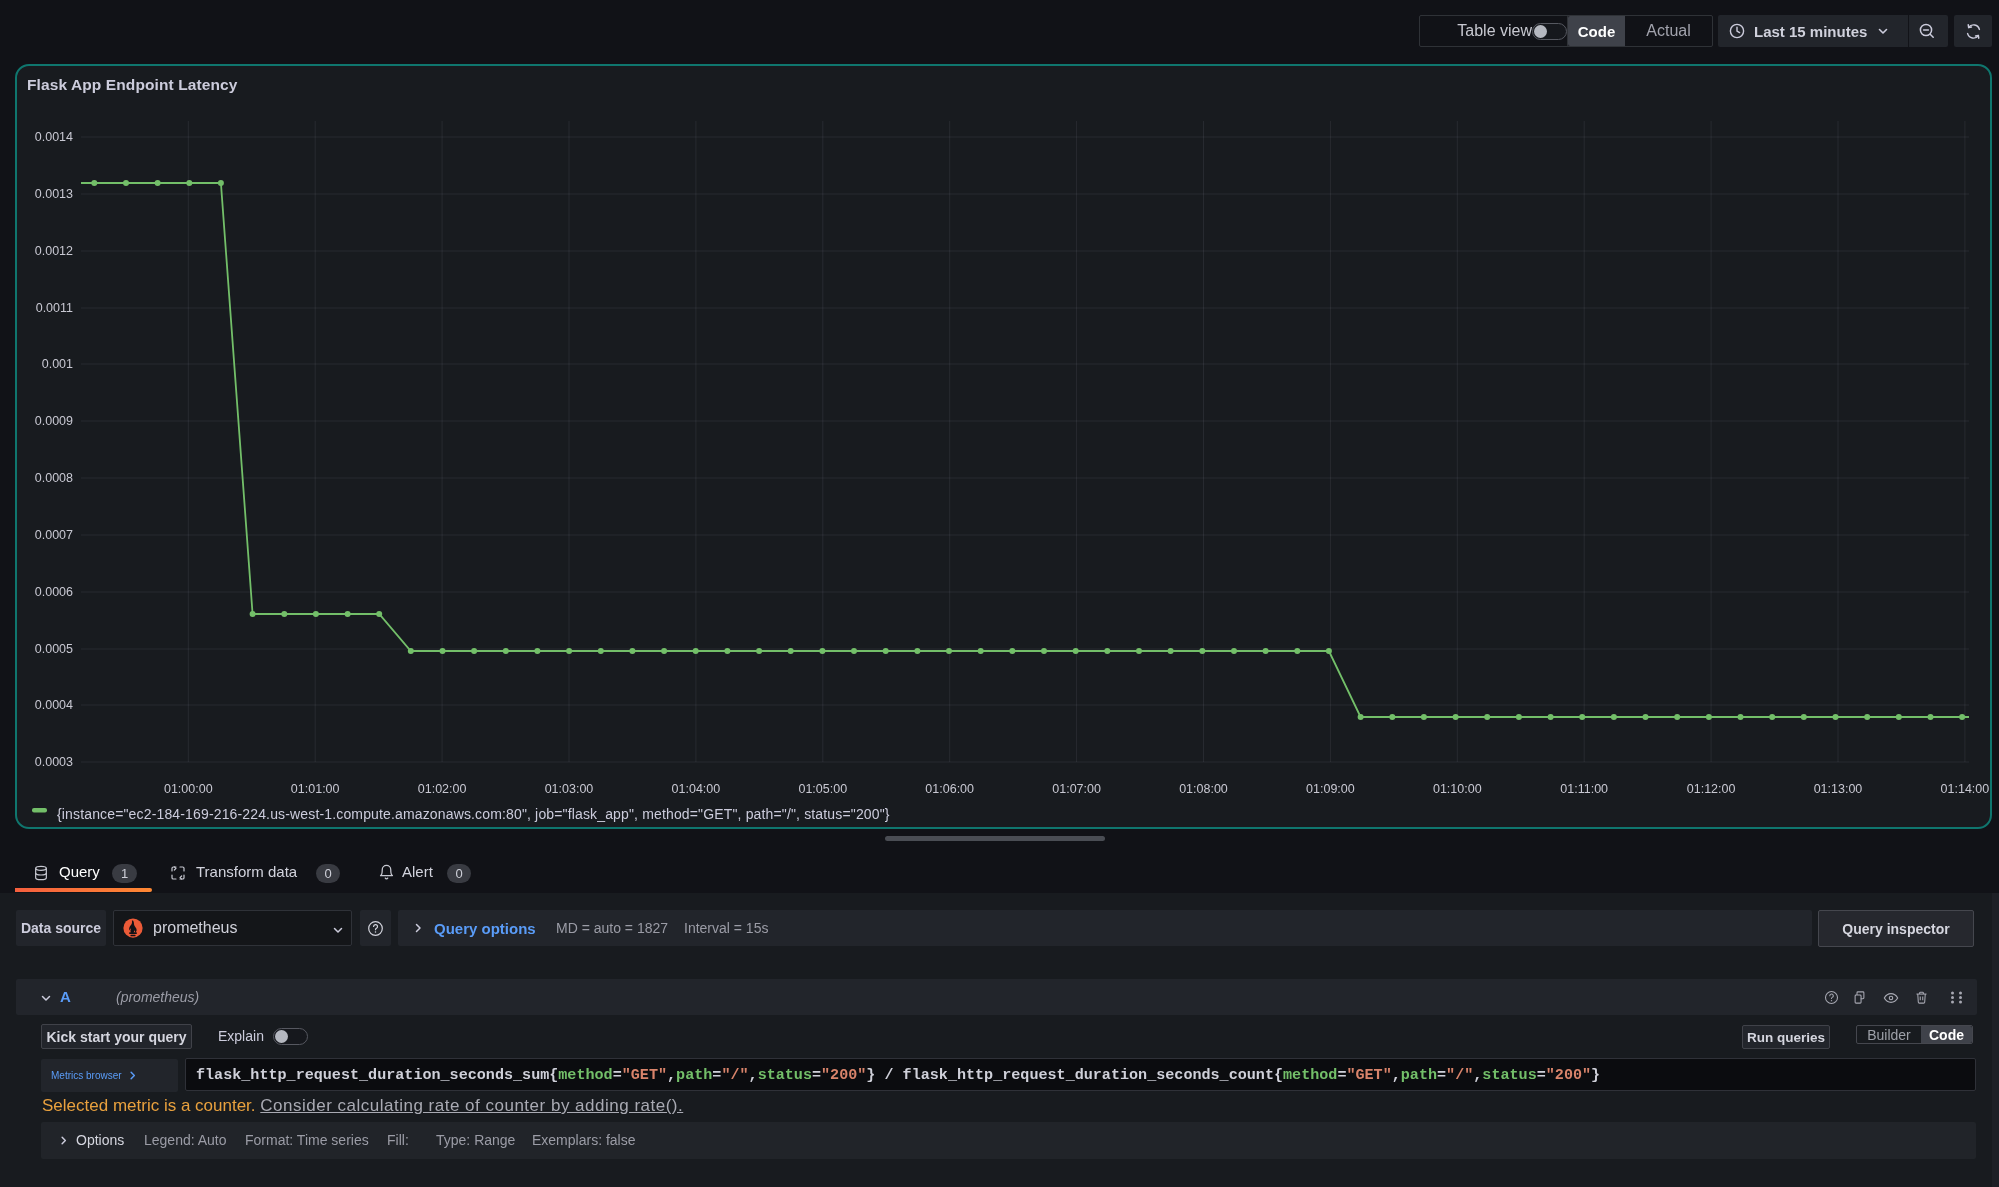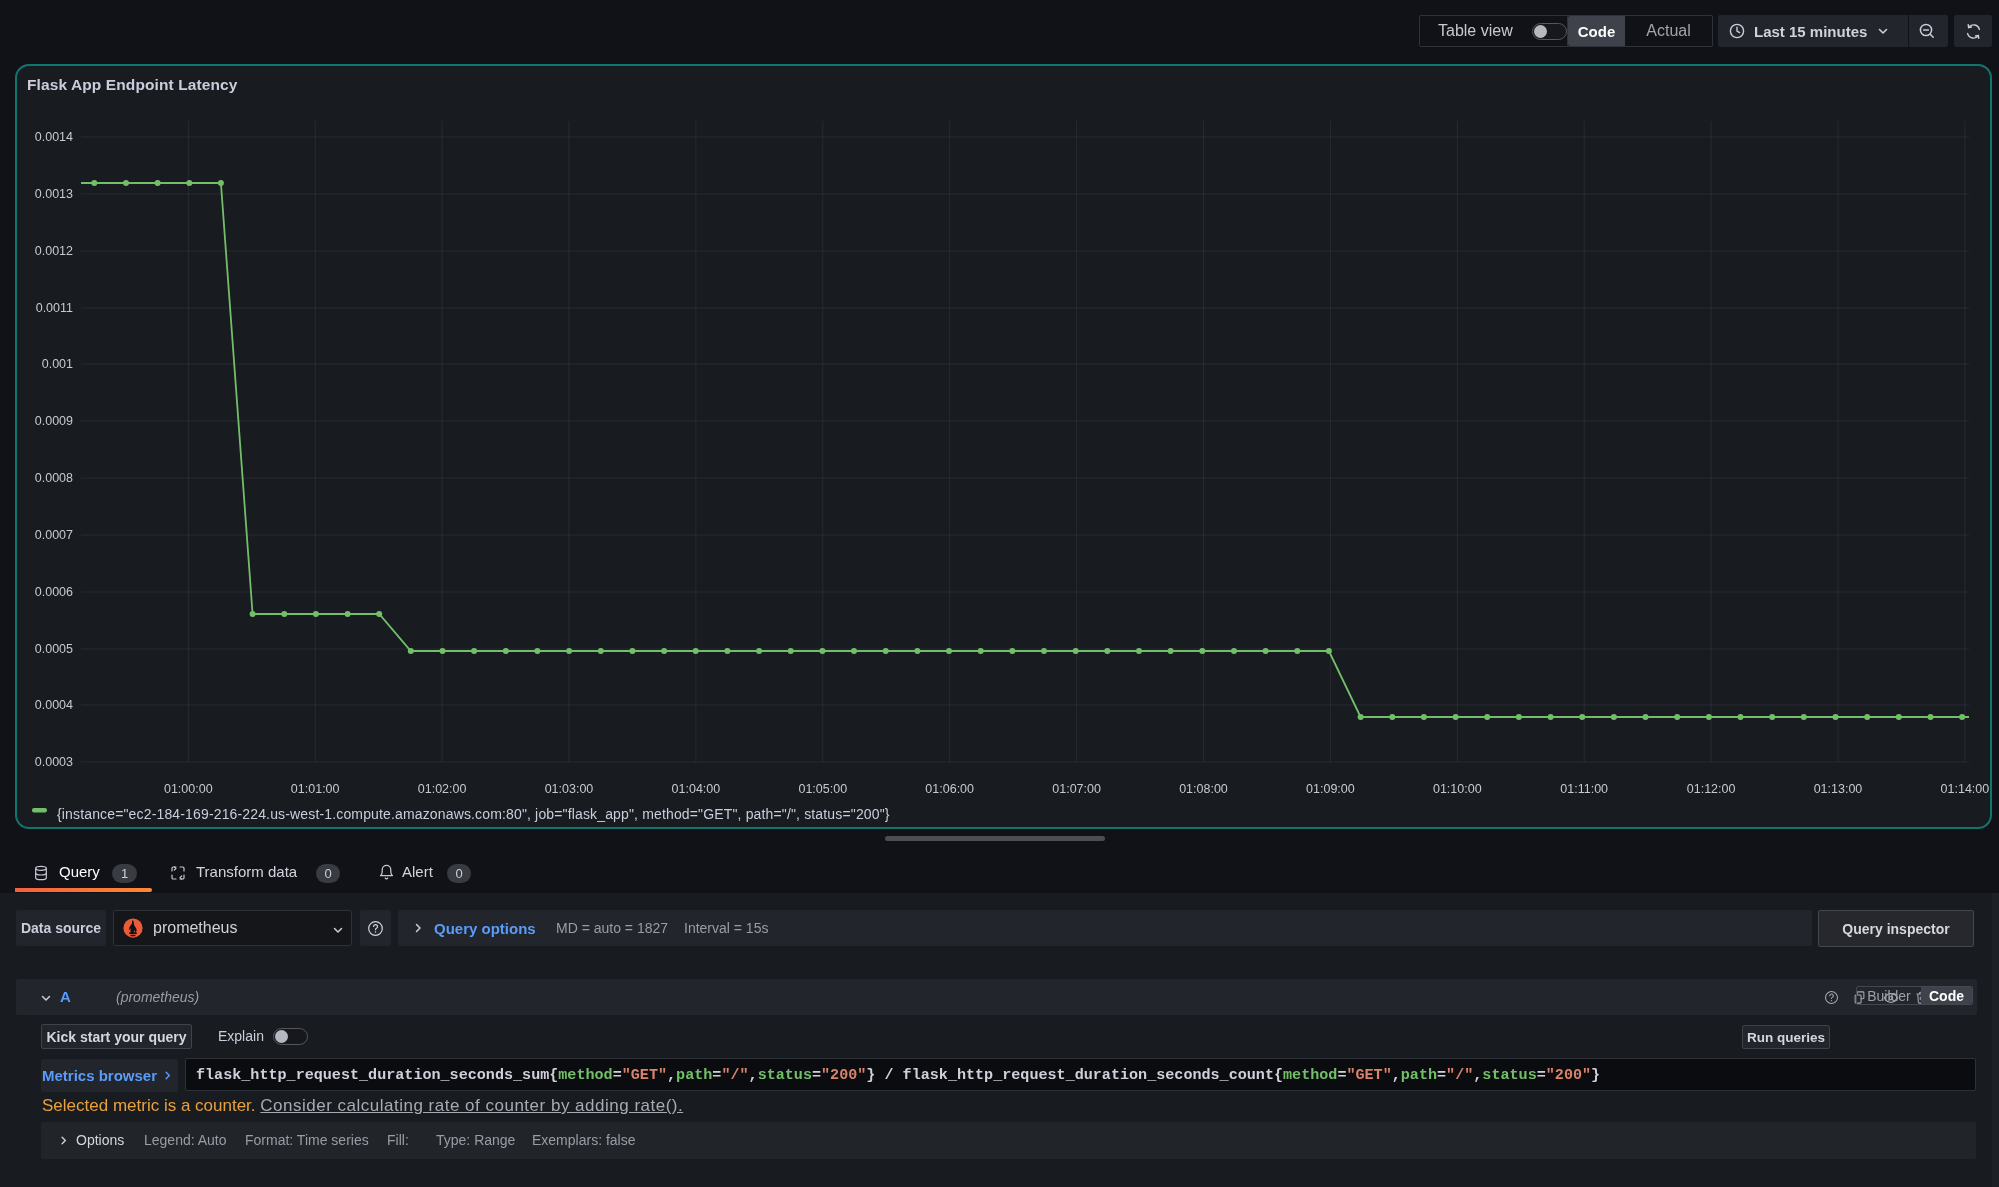--- a/index.html
+++ b/index.html
@@ -14,21 +14,21 @@
 .toggle::after{content:"";position:absolute;left:1px;top:1px;width:13px;height:13px;border-radius:50%;background:#b5b8c0}
 .strip{position:absolute;background:#22252b;border-radius:2px}
 .btn{position:absolute;background:#26282e;border:1px solid #45474e;border-radius:2px;display:flex;align-items:center;justify-content:center;color:#d5d6df;font-weight:700}
 .badge{position:absolute;height:19px;border-radius:10px;background:#393b42;color:#cfd0d9;font-size:13px;display:flex;align-items:center;justify-content:center;top:864px}
 .dim{color:#9b9ca6}
 .blue{color:#5a9cf8}
 svg.ic{display:block}
 </style></head><body>
 <div id="stage">
 
-<div class="tbox" style="left:1419px;width:157px;padding-left:18px;justify-content:space-between;padding-right:8px">
+<div class="tbox" style="left:1419px;width:157px;padding-left:18px;justify-content:flex-end;padding-right:8px">
   <span style="font-size:16px;color:#c7c8d0">Table view</span>
   <span class="toggle"></span>
 </div>
 <div class="tbox" style="left:1567px;width:146px;padding:0">
   <div class="seg" style="width:57px;background:#3f424a;color:#fff;font-weight:700;border-radius:2px 0 0 2px;font-size:15px">Code</div>
   <div class="seg" style="flex:1;color:#a2a3ad;font-size:16px">Actual</div>
 </div>
 <div class="tpick" style="left:1718px;width:230px">
   <svg class="ic" style="margin-left:11px" width="16" height="16" viewBox="0 0 16 16" fill="none" stroke="#ccccdc" stroke-width="1.4">
         <circle cx="8" cy="8" r="6.6"></circle>
@@ -273,27 +273,27 @@
         <circle cx="10.5" cy="6.5" r="1.5"></circle>
         <circle cx="2.5" cy="11" r="1.5"></circle>
         <circle cx="10.5" cy="11" r="1.5"></circle>
       </svg>
 </div>
 
 <div class="btn" style="left:41px;top:1024px;width:151px;height:25px;font-size:14px;background:#22252b;border-color:#404249">Kick start your query</div>
 <div class="abs" style="left:218px;top:1028px;font-size:14px;color:#ccccdc">Explain</div>
 <div class="toggle abs" style="left:273px;top:1028px"></div>
 <div class="btn" style="left:1742px;top:1025px;width:88px;height:24px;font-size:13.5px;background:#22252b;border-color:#404249">Run queries</div>
-<div class="abs" style="left:1856px;top:986px;height:19px;border:1px solid #45474e;border-radius:2px;display:flex">
+<div class="abs" style="left:1856px;top:1025px;height:19px;border:1px solid #45474e;border-radius:2px;display:flex">
   <div class="seg" style="width:64px;color:#9da0a8">Builder</div>
   <div class="seg" style="width:51px;background:#3f424a;color:#fff;font-weight:700;border-radius:0 2px 2px 0">Code</div>
 </div>
 
 <div class="strip" style="left:41px;top:1059px;width:137px;height:33px;display:flex;align-items:center">
-  <span class="blue" style="font-size:15px;font-weight:700;margin-left:1px">Metrics browser</span>
+  <span class="blue" style="font-size:10px;font-weight:400;margin-left:10px">Metrics browser</span>
   <svg class="ic" style="margin-left:5px" width="11" height="11" viewBox="0 0 12 12" fill="none" stroke="#5a9cf8" stroke-width="1.6">
         <path d="M4.5 2.5L8 6l-3.5 3.5" stroke-linecap="round" stroke-linejoin="round"></path>
       </svg>
 </div>
 <div class="abs" style="left:185px;top:1058px;width:1791px;height:33px;background:#0b0c0f;border:1px solid #2f3138;border-radius:2px;display:flex;align-items:center">
   <span style="font-family:'Liberation Mono',monospace;font-size:15.1px;font-weight:700;color:#cfd0d9;margin-left:10px;white-space:pre">flask_http_request_duration_seconds_sum{<span style="color:#73bf69">method</span>=<span style="color:#d9846b">"GET"</span>,<span style="color:#73bf69">path</span>=<span style="color:#d9846b">"/"</span>,<span style="color:#73bf69">status</span>=<span style="color:#d9846b">"200"</span>} / flask_http_request_duration_seconds_count{<span style="color:#73bf69">method</span>=<span style="color:#d9846b">"GET"</span>,<span style="color:#73bf69">path</span>=<span style="color:#d9846b">"/"</span>,<span style="color:#73bf69">status</span>=<span style="color:#d9846b">"200"</span>}</span>
 </div>
 
 <div class="abs" style="left:42px;top:1096px;font-size:17px"><span style="color:#e9a13e">Selected metric is a counter.</span> <span style="color:#a9aab3;text-decoration:underline;letter-spacing:.5px">Consider calculating rate of counter by adding rate().</span></div>
 

